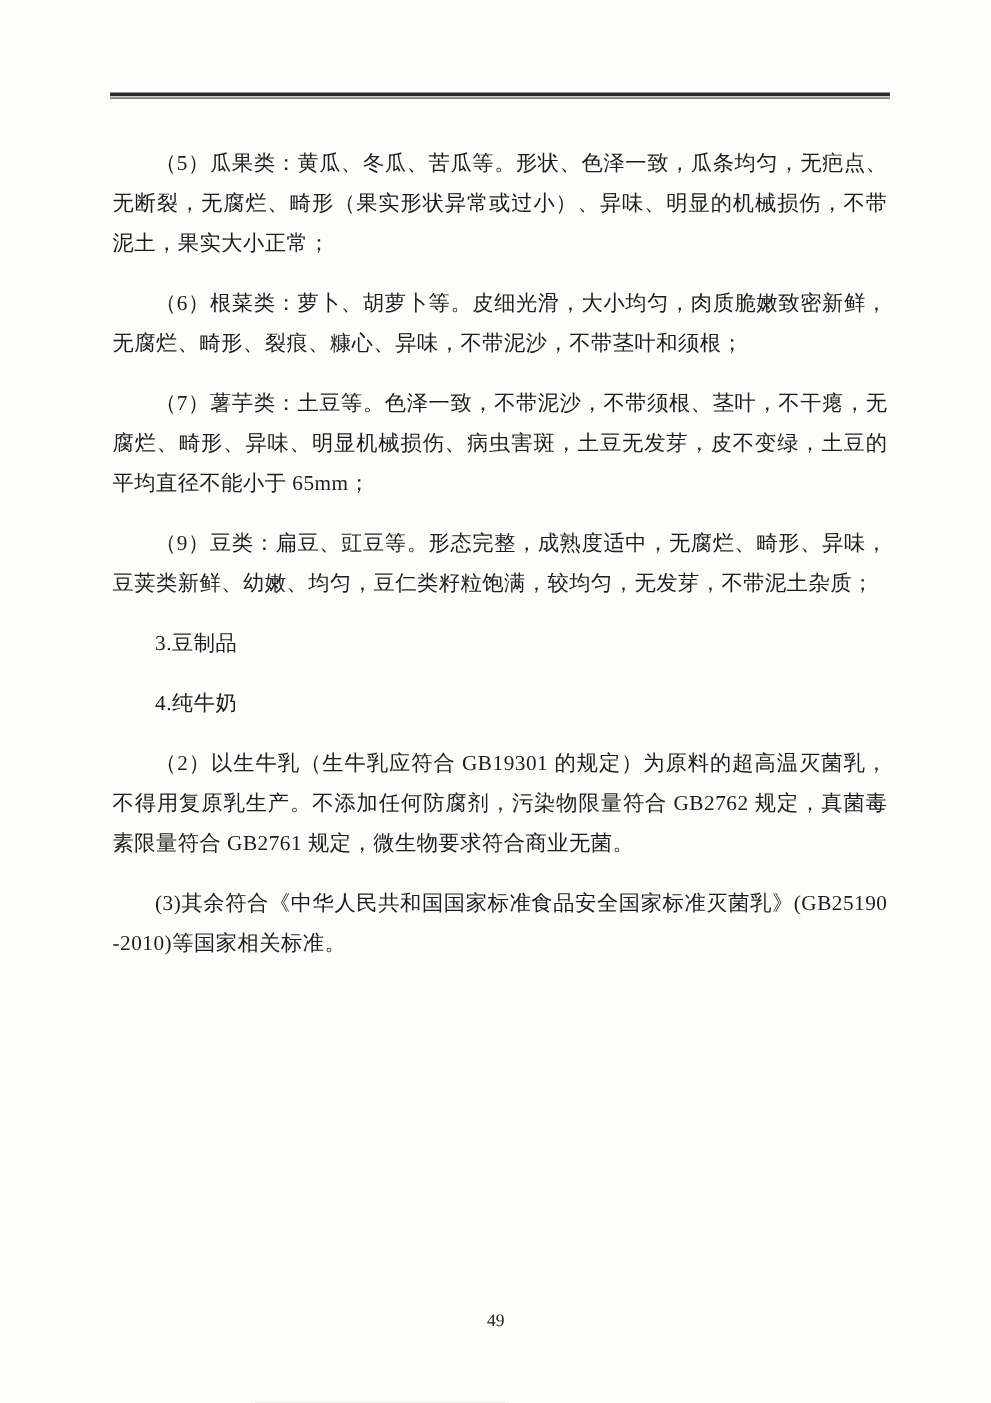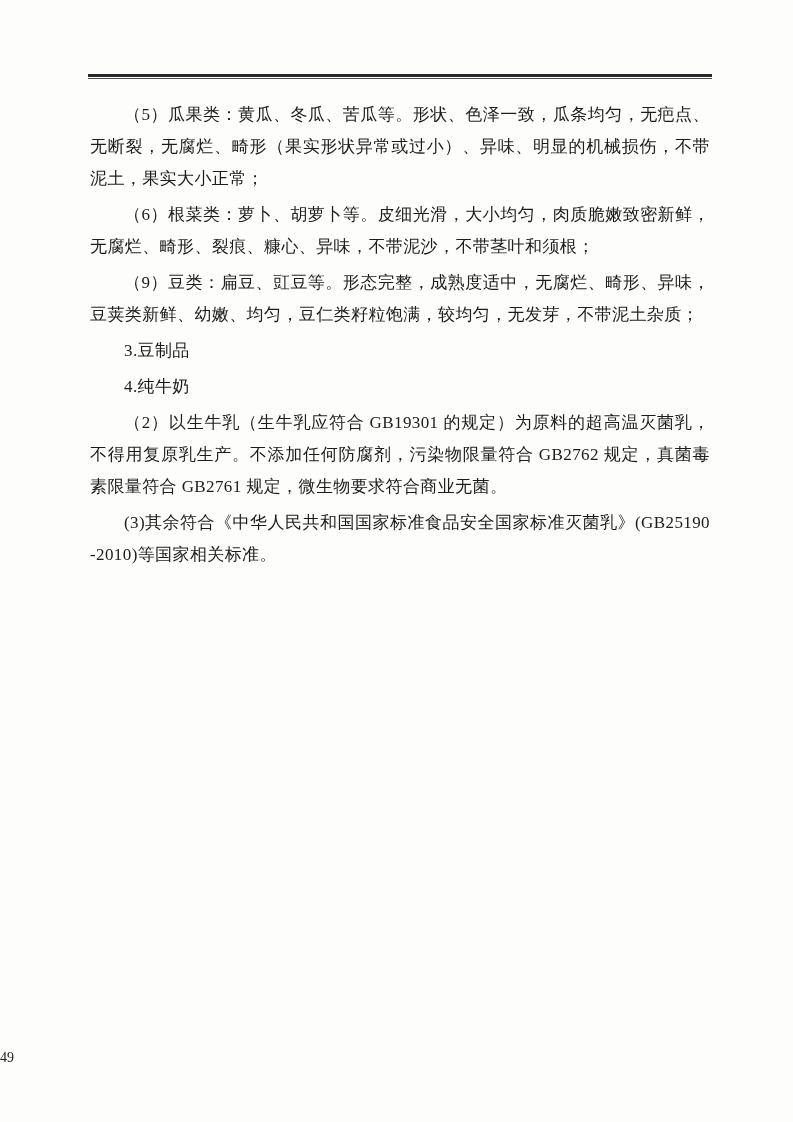--- a/index.html
+++ b/index.html
@@ -36,52 +36,53 @@
     height: 1px;
     background: #4a4a4a;
   }
   .content {
     position: absolute;
     left: 90px;
     top: 99px;
     width: 620px;
   }
   .content p {
-    margin: 0 0 4px 0;
+    margin: 16px 0 4px 0;
     font-size: 17px;
     line-height: 32px;
     text-align: justify;
     text-indent: 2em;
     letter-spacing: 0.4px;
     word-break: break-all;
   }
   .page-number {
     position: absolute;
     left: 0;
     right: 0;
     top: 1050px;
-    text-align: left;
+    text-align: center;
     font-size: 14px;
     color: #222;
   }
 </style>
 </head>
 <body>
 
 <div class="page">
 
   <div class="header-rule">
     <div class="thick"></div>
     <div class="gap"></div>
     <div class="thin"></div>
   </div>
 
   <div class="content">
     <p>（5）瓜果类：黄瓜、冬瓜、苦瓜等。形状、色泽一致，瓜条均匀，无疤点、无断裂，无腐烂、畸形（果实形状异常或过小）、异味、明显的机械损伤，不带泥土，果实大小正常；</p>
     <p>（6）根菜类：萝卜、胡萝卜等。皮细光滑，大小均匀，肉质脆嫩致密新鲜，无腐烂、畸形、裂痕、糠心、异味，不带泥沙，不带茎叶和须根；</p>
+    <p>（7）薯芋类：土豆等。色泽一致，不带泥沙，不带须根、茎叶，不干瘪，无腐烂、畸形、异味、明显机械损伤、病虫害斑，土豆无发芽，皮不变绿，土豆的平均直径不能小于 65mm；</p>
     <p>（9）豆类：扁豆、豇豆等。形态完整，成熟度适中，无腐烂、畸形、异味，豆荚类新鲜、幼嫩、均匀，豆仁类籽粒饱满，较均匀，无发芽，不带泥土杂质；</p>
     <p>3.豆制品</p>
     <p>4.纯牛奶</p>
     <p>（2）以生牛乳（生牛乳应符合 GB19301 的规定）为原料的超高温灭菌乳，不得用复原乳生产。不添加任何防腐剂，污染物限量符合 GB2762 规定，真菌毒素限量符合 GB2761 规定，微生物要求符合商业无菌。</p>
     <p>(3)其余符合《中华人民共和国国家标准食品安全国家标准灭菌乳》(GB25190-2010)等国家相关标准。</p>
   </div>
 
   <div class="page-number">49</div>
 
 </div>

